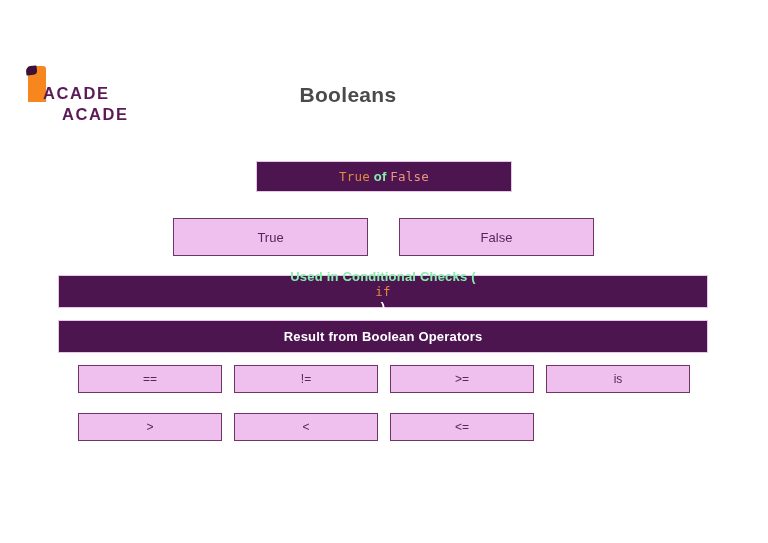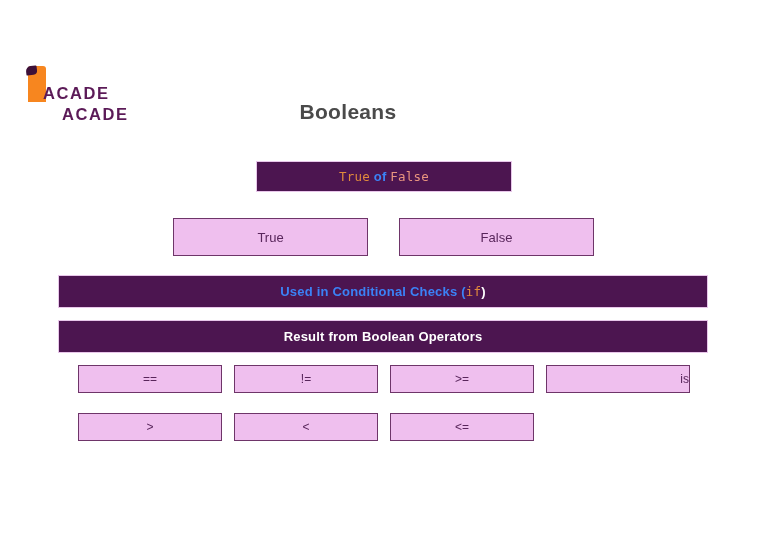--- a/index.html
+++ b/index.html
@@ -75,21 +75,21 @@
     letter-spacing: 1.6px;
     color: #5b1a57;
     line-height: 1;
     font-family: "Liberation Sans", sans-serif;
   }
 
   
   .page-title {
     position: absolute;
     left: 0;
-    top: 100px;
+    top: 83px;
     width: 696px;
     text-align: center;
     font-size: 21px;
     font-weight: 700;
     color: #4a4a4a;
     letter-spacing: 0.3px;
   }
 
   
   .dark-bar {
@@ -109,20 +109,21 @@
     left: 256px;
     top: 161px;
     width: 256px;
     height: 31px;
   }
   .bar-conditional {
     left: 58px;
     top: 275px;
     width: 650px;
     height: 33px;
+    flex-direction: column;
   }
   .bar-operators {
     left: 58px;
     top: 320px;
     width: 650px;
     height: 33px;
     text-align: center;
   }
   .code-orange {
     font-family: "DejaVu Sans Mono", "Liberation Mono", monospace;
@@ -130,21 +131,21 @@
     font-weight: 400;
     font-size: 12.5px;
   }
   .code-salmon {
     font-family: "DejaVu Sans Mono", "Liberation Mono", monospace;
     color: #e9957f;
     font-weight: 400;
     font-size: 12.5px;
   }
   .plain-white {
-    color: #3b82f6;
+    color: #86efac;
     font-weight: 600;
   }
   .paren {
     color: #ffffff;
     font-weight: 600;
   }
 
   
   .pink-box {
     position: absolute;
@@ -183,21 +184,21 @@
     font-size: 12px;
     font-weight: 400;
     height: 28px;
     width: 144px;
   }
   .op-r1 { top: 365px; }
   .op-r2 { top: 413px; }
   .op-c1 { left: 78px; }
   .op-c2 { left: 234px; }
   .op-c3 { left: 390px; }
-  .op-c4 { left: 546px; justify-content: flex-end; }
+  .op-c4 { left: 546px; }
 </style>
 </head>
 <body>
 
 <div class="slide">
 
   <div class="logo">
     <div class="logo-mark">
       <div class="logo-flag"></div>
       <div class="logo-notch"></div>

